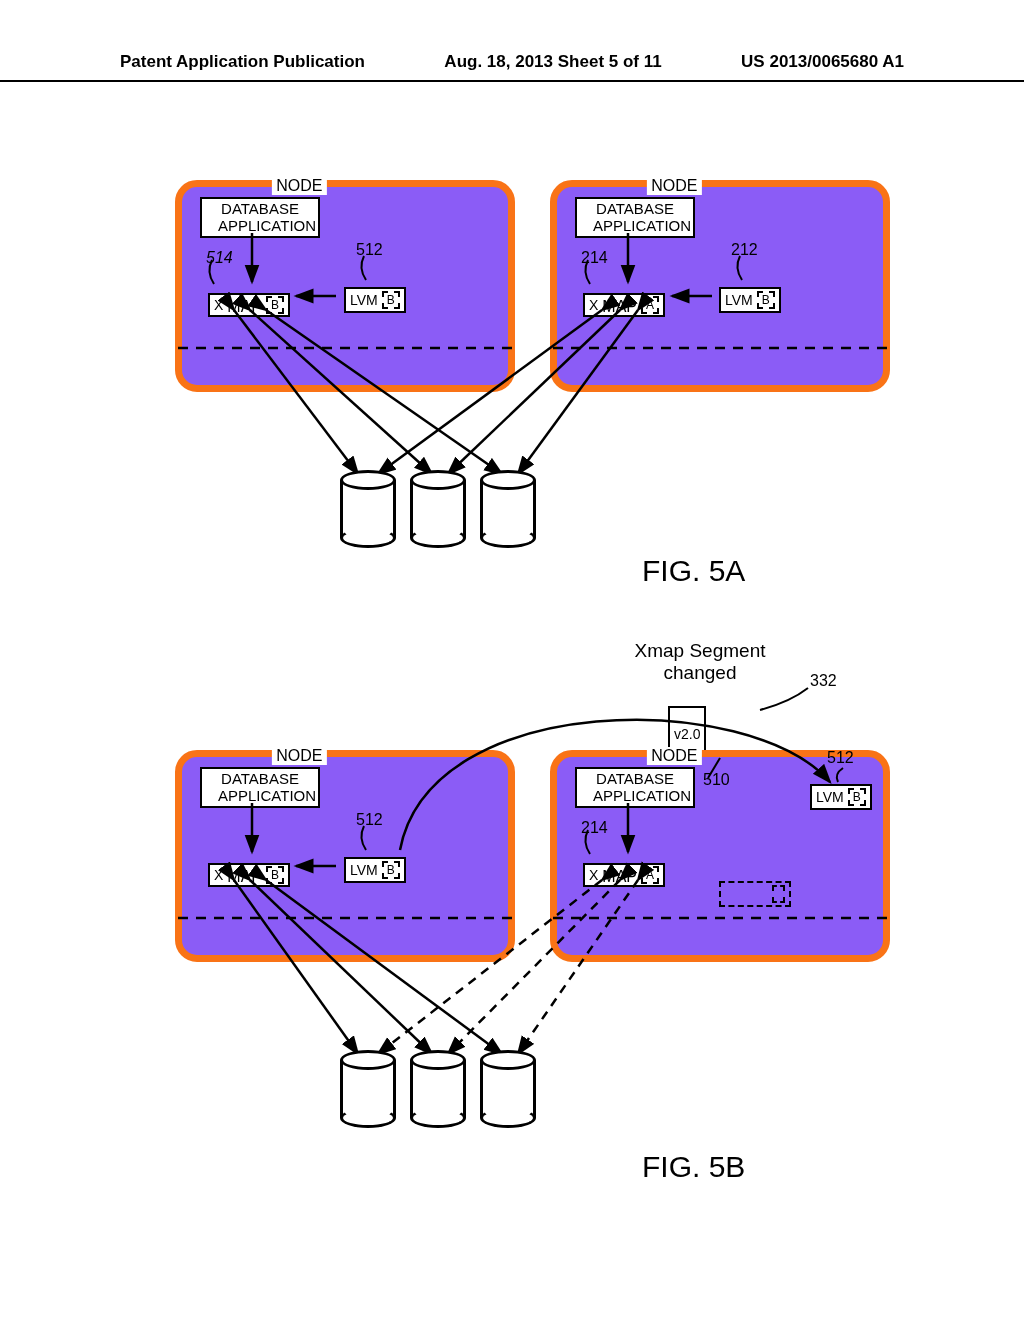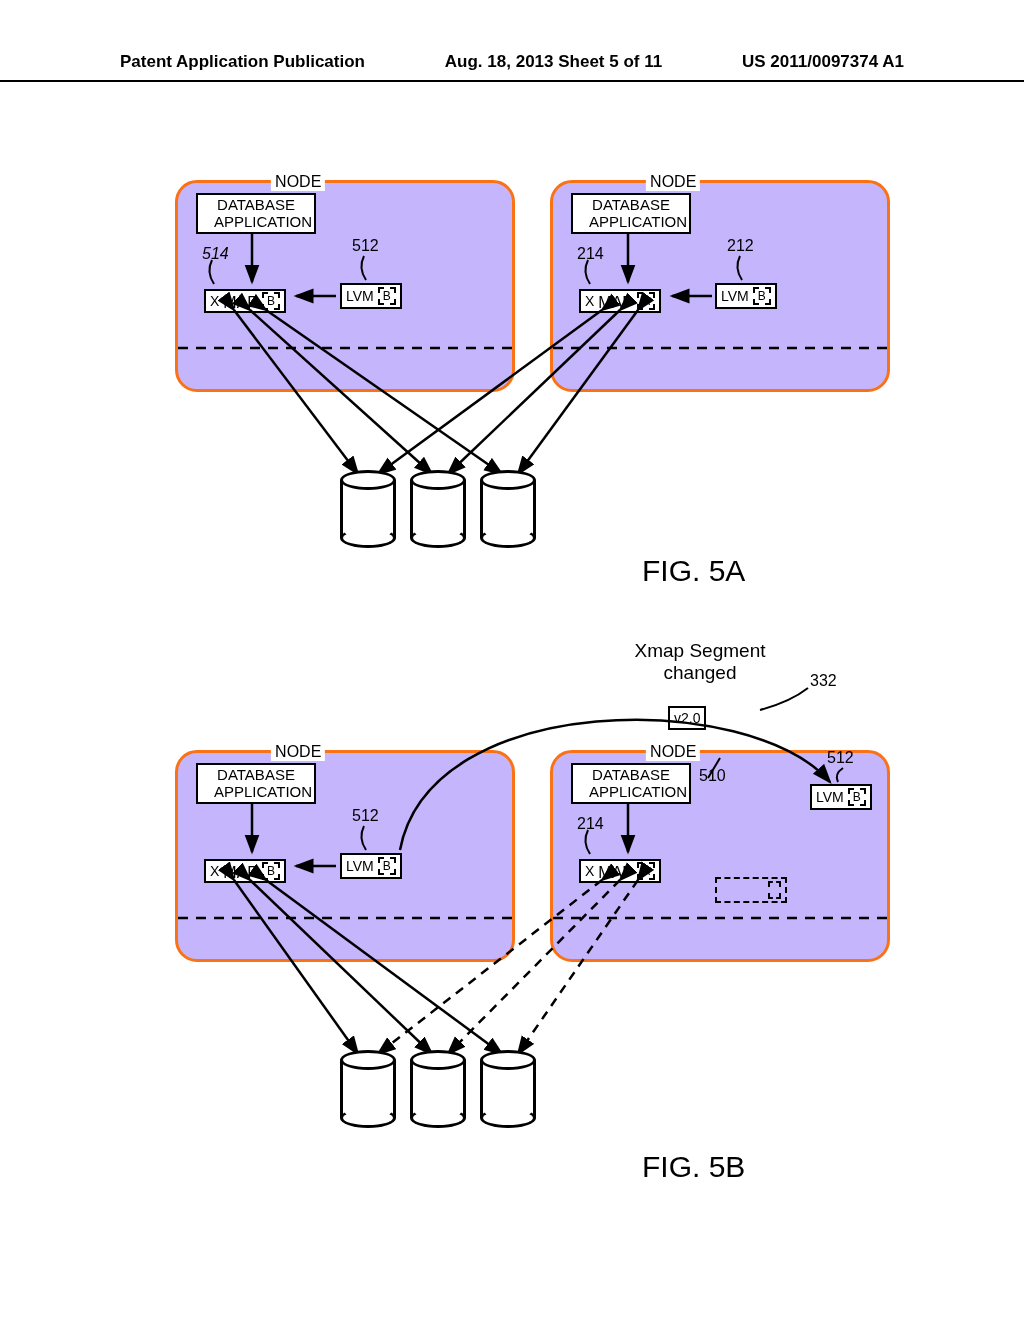--- a/index.html
+++ b/index.html
@@ -30,23 +30,23 @@
     width: 1024px;
     height: 1320px;
   }
   .fig-label {
     position: absolute;
     font-weight: normal;
     font-size: 30px;
   }
   .node-box {
     position: absolute;
-    border: 3px solid #f97316;
+    border: 7px solid #f97316;
     border-radius: 22px;
-    background: #c4b5fd;
+    background: #8b5cf6;
   }
   .node-title {
     position: absolute;
     left: 50%;
     top: -10px;
     transform: translateX(-50%);
     background: #fff;
     padding: 0 4px;
     font-size: 16px;
     font-weight: 500;
@@ -138,30 +138,30 @@
   .anno {
     position: absolute;
     font-size: 19px;
     text-align: center;
     line-height: 1.15;
   }
   .vbox {
     position: absolute;
     border: 2px solid #000;
     font-size: 14px;
-    padding: 2px 4px;
+    padding: 18px 4px;
   }
 </style>
 </head>
 <body>
 
 <div class="header">
   <span>Patent Application Publication</span>
   <span>Aug. 18, 2013  Sheet 5 of 11</span>
-  <span>US 2011/0097374 A1</span>
+  <span>US 2013/0065680 A1</span>
 </div>
 
 <div class="figure-area">
 
   <div class="node-box" style="left:175px; top:180px; width:340px; height:212px;">
     <span class="node-title" style="left:36%;">NODE</span>
     <div class="db-app" style="left:18px; top:10px; width:120px;"><span style="white-space:pre-line">DATABASE
 APPLICATION</span></div>
 
     <div class="ref-num" style="left:24px; top:62px;font-style:italic;">514</div>

